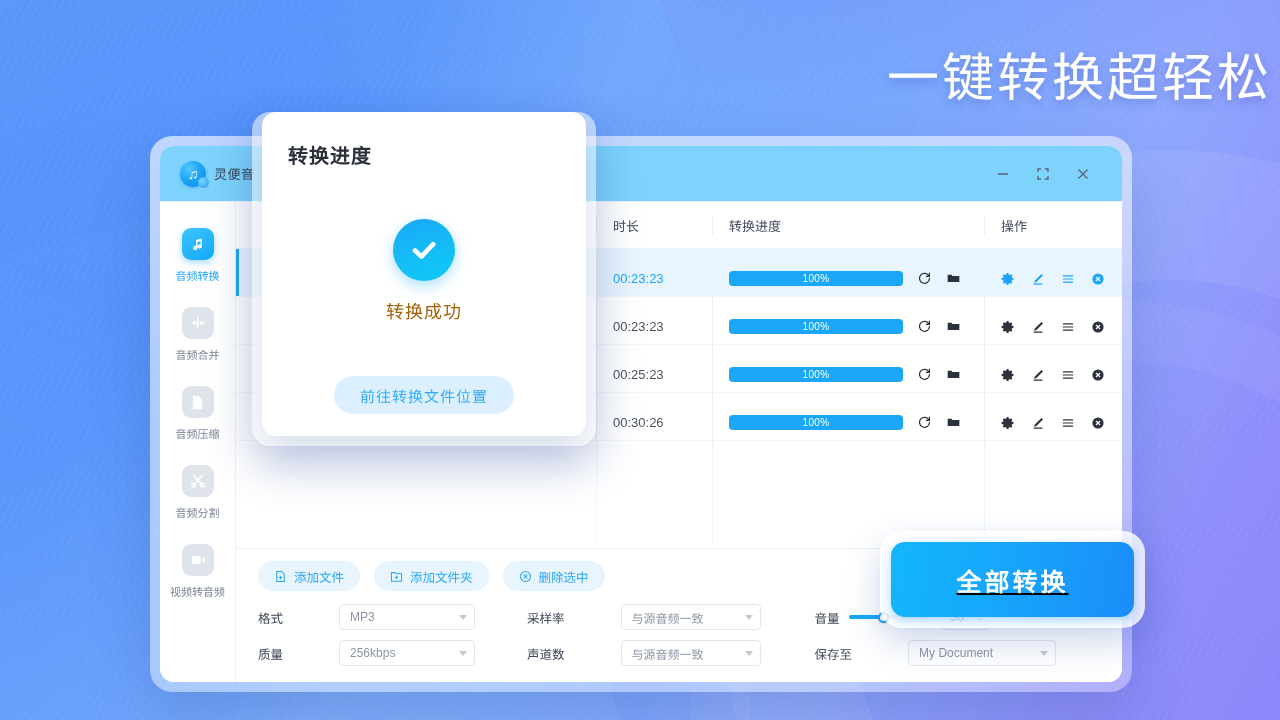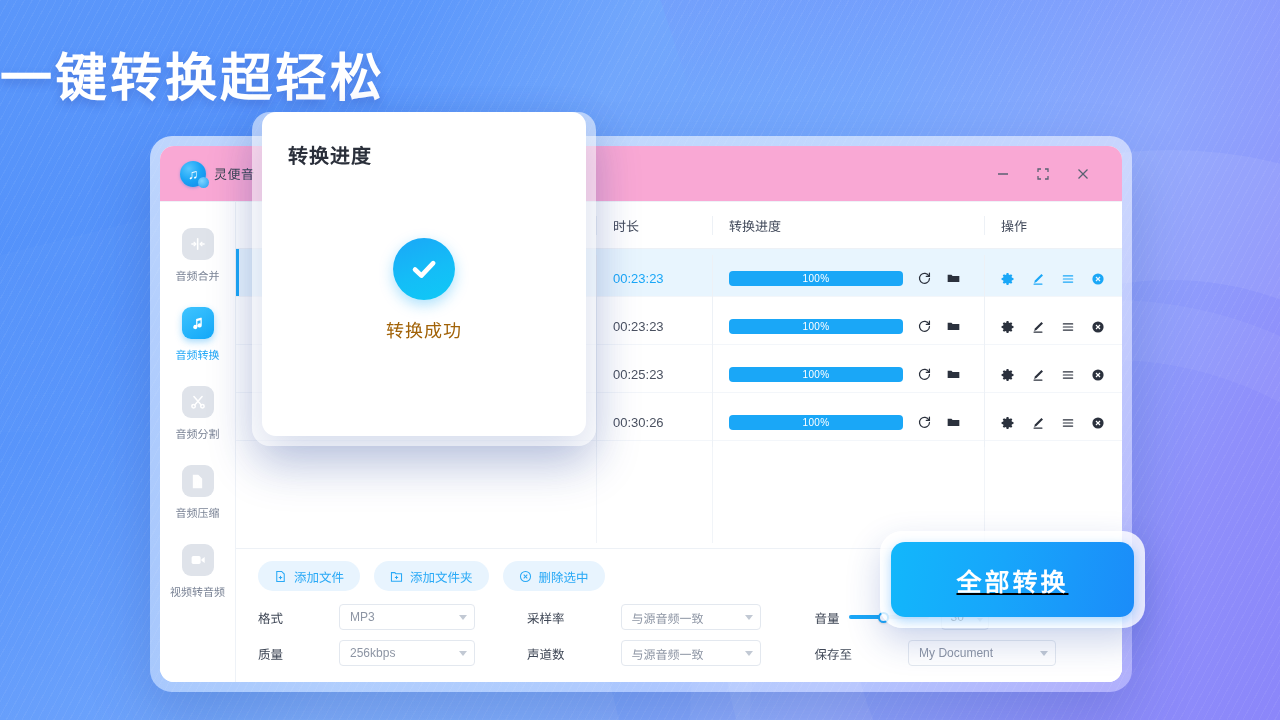--- a/index.html
+++ b/index.html
@@ -80,24 +80,24 @@
     right: -250px; bottom: -420px;
     width: 840px; height: 840px;
     border-radius: 50%;
     border: 60px solid rgba(255,255,255,0.05);
     pointer-events: none;
   }
 
   
   .hero-title {
     position: absolute;
-    top: 36px; left: 0; right: 0;
-    text-align: left;
+    top: 36px; left: 0; right: 8px;
+    text-align: right;
     font-size: 52px;
-    font-weight: bold;
+    font-weight: normal;
     letter-spacing: 3px;
     color: #ffffff;
     text-shadow: 0 4px 10px rgba(40,60,160,0.30);
     z-index: 6;
     white-space: nowrap;
   }
 
   
   .app-frame {
     position: absolute;
@@ -119,21 +119,21 @@
     flex-direction: column;
   }
 
   
   .titlebar {
     height: 56px;
     flex: 0 0 56px;
     display: flex;
     align-items: center;
     padding: 0 22px 0 20px;
-    background: #f9a8d4;
+    background: #7dd3fc;
     border-bottom: 1px solid #eef2f7;
   }
   .brand { display: flex; align-items: center; gap: 8px; }
   .brand-logo {
     width: 26px; height: 26px; border-radius: 50%;
     background: radial-gradient(circle at 34% 30%, #56c6ff 0%, #1aa4f5 48%, #1184e8 100%);
     position: relative;
     box-shadow: 0 1px 3px rgba(20,120,220,0.35);
   }
   .brand-logo::after {
@@ -433,65 +433,65 @@
               <line x1="11.5" y1="2.5" x2="2.5" y2="11.5"></line>
             </svg>
           </div>
         </div>
       </div>
 
       <div class="app-body">
 
         <div class="sidebar">
 
+          <div class="nav-item active">
+            <div class="nav-ico">
+              <svg width="17" height="17" viewBox="0 0 20 20" fill="currentColor">
+                <path d="M13.5 3.2 L8.4 4.6 v7.3a2.45 2.45 0 1 0 1.5 2.25V7.1l3.6-1V10a2.45 2.45 0 1 0 1.5 2.25V3.2z"></path>
+              </svg>
+            </div>
+            <div class="nav-label">音频转换</div>
+          </div>
+
           <div class="nav-item">
             <div class="nav-ico">
               <svg width="18" height="18" viewBox="0 0 22 22" fill="none" stroke="currentColor" stroke-width="1.7" stroke-linecap="round" stroke-linejoin="round">
                 <line x1="10.6" y1="4.5" x2="10.6" y2="17.5" stroke-width="1.9"></line>
                 <line x1="3.5" y1="11" x2="8" y2="11"></line>
                   <polyline points="6.3,9 8.3,11 6.3,13"></polyline>
                 <line x1="18.5" y1="11" x2="14" y2="11"></line>
                   <polyline points="15.7,9 13.7,11 15.7,13"></polyline>
               </svg>
             </div>
             <div class="nav-label">音频合并</div>
           </div>
 
-          <div class="nav-item active">
-            <div class="nav-ico">
-              <svg width="17" height="17" viewBox="0 0 20 20" fill="currentColor">
-                <path d="M13.5 3.2 L8.4 4.6 v7.3a2.45 2.45 0 1 0 1.5 2.25V7.1l3.6-1V10a2.45 2.45 0 1 0 1.5 2.25V3.2z"></path>
-              </svg>
-            </div>
-            <div class="nav-label">音频转换</div>
-          </div>
-
-          <div class="nav-item">
-            <div class="nav-ico">
-              <svg width="18" height="18" viewBox="0 0 22 22" fill="none" stroke="currentColor" stroke-width="1.9" stroke-linecap="round">
-                <circle cx="5.6" cy="16.2" r="2.1"></circle>
-                <circle cx="16.4" cy="16.2" r="2.1"></circle>
-                <line x1="7" y1="14.6" x2="16" y2="4.4"></line>
-                <line x1="15" y1="14.6" x2="6" y2="4.4"></line>
-              </svg>
-            </div>
-            <div class="nav-label">音频分割</div>
-          </div>
-
           <div class="nav-item">
             <div class="nav-ico">
               <svg width="17" height="17" viewBox="0 0 20 20" fill="currentColor">
                 <path d="M4.5 2.2h6.3l4.7 4.7v10.9H4.5z" opacity="0.95"></path>
                 <path d="M10.8 2.2l4.7 4.7h-4.7z" fill="#ffffff" opacity="0.55"></path>
                 <rect x="6.6" y="10.4" width="1.6" height="4" rx="0.6" fill="#ffffff" opacity="0.9"></rect>
                 <rect x="9.2" y="8.8" width="1.6" height="5.6" rx="0.6" fill="#ffffff" opacity="0.9"></rect>
                 <rect x="11.8" y="11.4" width="1.6" height="3" rx="0.6" fill="#ffffff" opacity="0.9"></rect>
               </svg>
             </div>
             <div class="nav-label">音频压缩</div>
+          </div>
+
+          <div class="nav-item">
+            <div class="nav-ico">
+              <svg width="18" height="18" viewBox="0 0 22 22" fill="none" stroke="currentColor" stroke-width="1.9" stroke-linecap="round">
+                <circle cx="5.6" cy="16.2" r="2.1"></circle>
+                <circle cx="16.4" cy="16.2" r="2.1"></circle>
+                <line x1="7" y1="14.6" x2="16" y2="4.4"></line>
+                <line x1="15" y1="14.6" x2="6" y2="4.4"></line>
+              </svg>
+            </div>
+            <div class="nav-label">音频分割</div>
           </div>
 
           <div class="nav-item">
             <div class="nav-ico">
               <svg width="18" height="18" viewBox="0 0 22 22" fill="currentColor">
                 <rect x="3.2" y="6.2" width="11" height="9.6" rx="2"></rect>
                 <path d="M15.2 10.2 L19.2 7.4 v7.2 l-4-2.8z"></path>
                 <path d="M7.6 8.9 L11.4 11 L7.6 13.1z" fill="#ffffff"></path>
               </svg>
             </div>
@@ -854,15 +854,16 @@
   <div class="modal">
     <div class="modal-title">转换进度</div>
     <div class="modal-mid">
       <div class="check-circle">
         <svg width="34" height="34" viewBox="0 0 34 34" fill="none" stroke="#ffffff" stroke-width="4.6" stroke-linecap="round" stroke-linejoin="round">
           <polyline points="8,17.5 14.4,23.6 26.2,11.2"></polyline>
         </svg>
       </div>
       <div class="modal-status">转换成功</div>
     </div>
+    <div class="modal-action">前往转换文件位置</div>
   </div>
 
 </div>
 
 </body></html>

